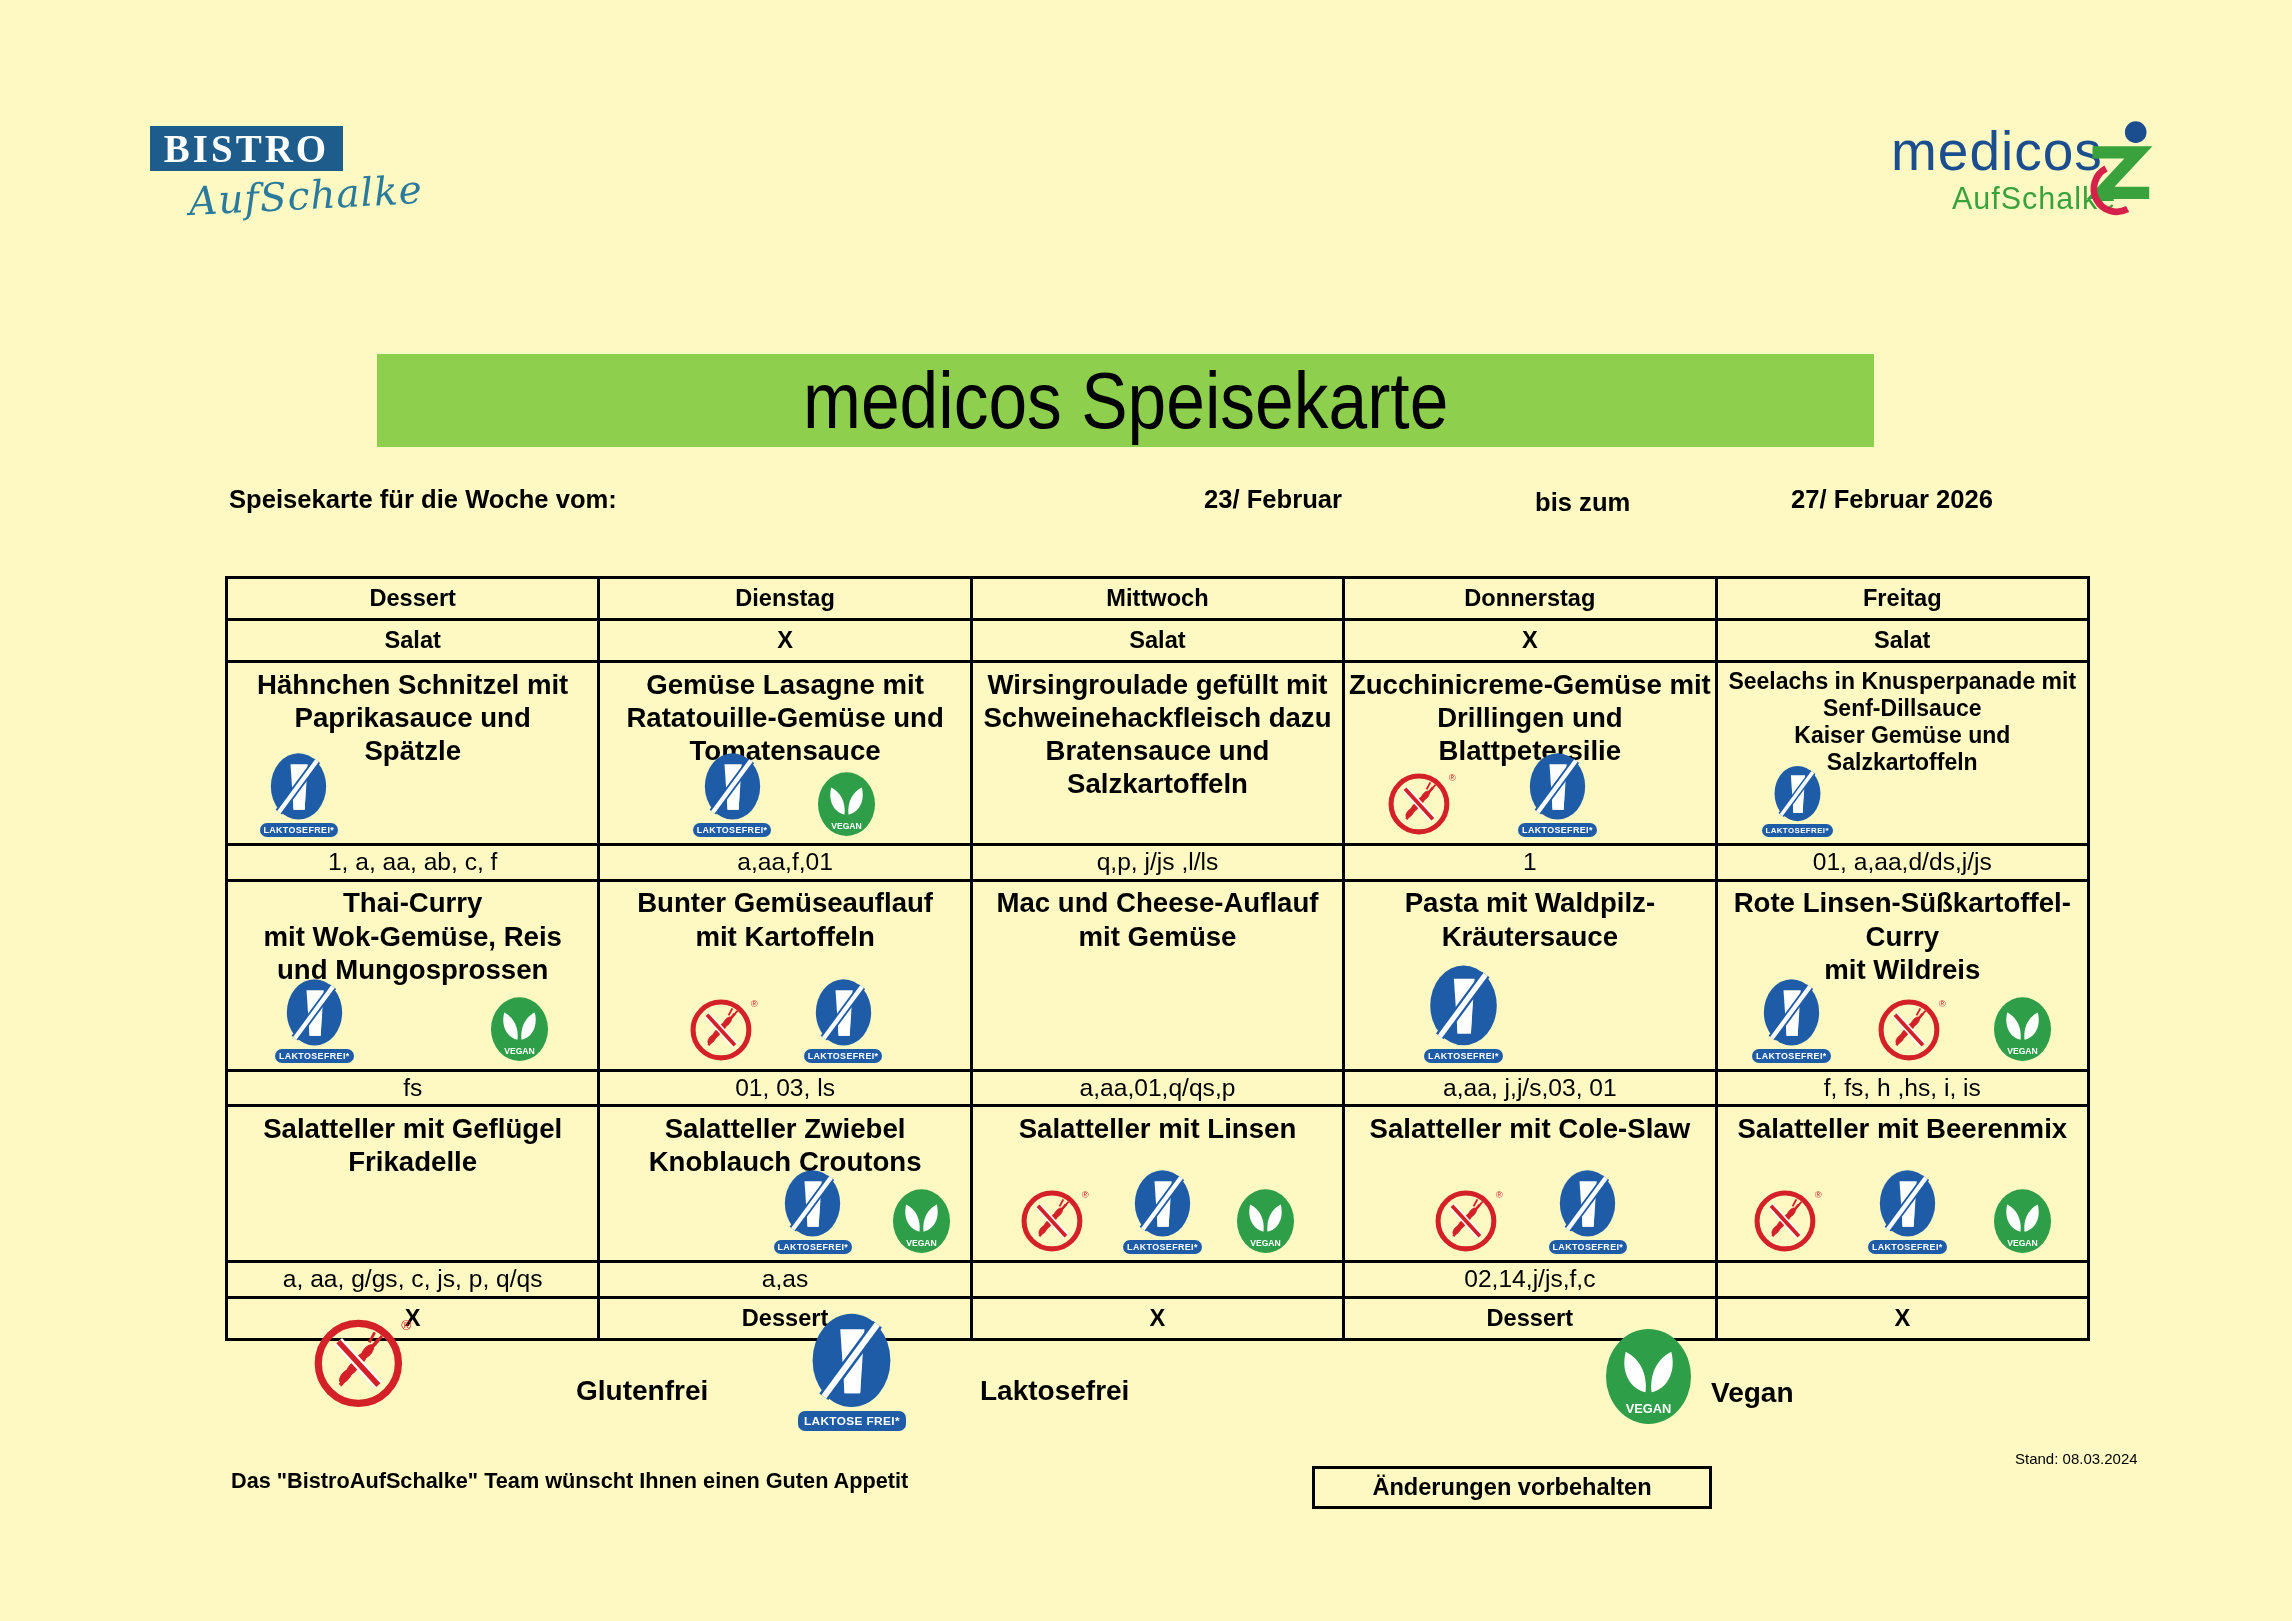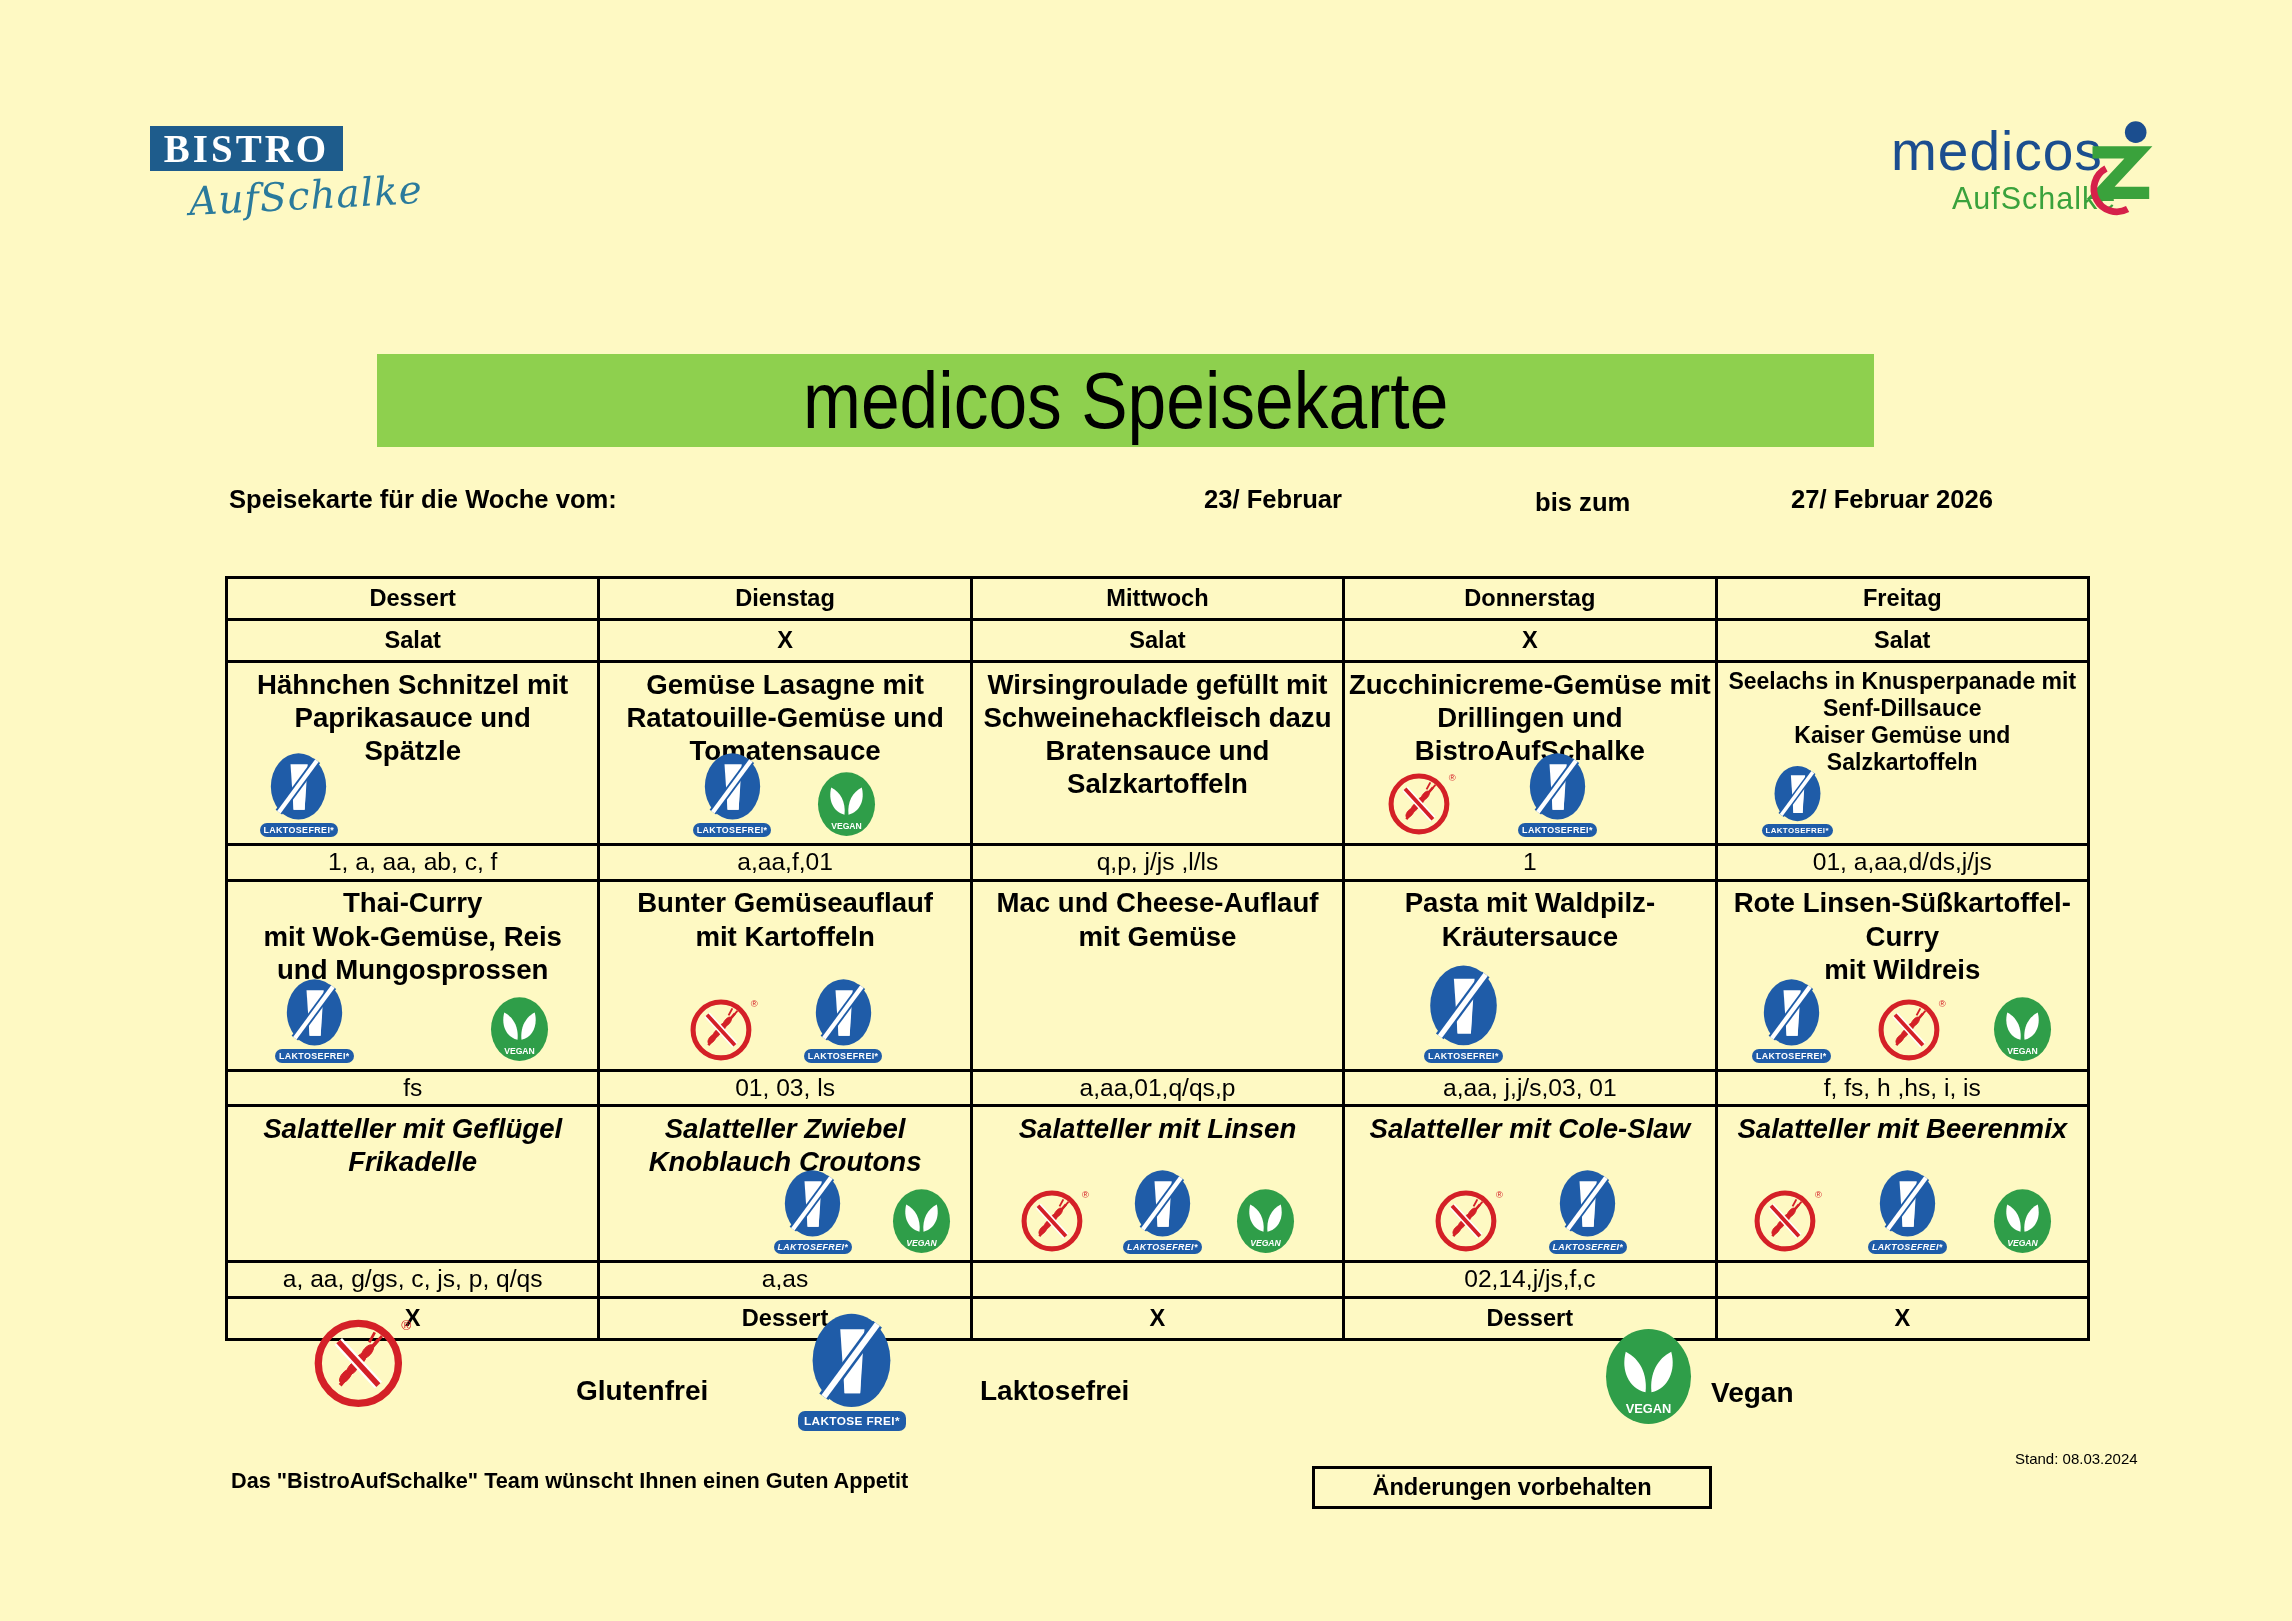--- a/index.html
+++ b/index.html
@@ -32,21 +32,21 @@
 
   
   #menu-table{position:absolute;left:225px;top:576px;width:1865px;border-collapse:collapse;
     table-layout:fixed;border:3.9px solid #000;}
   #menu-table td{border:3px solid #000;text-align:center;vertical-align:middle;padding:0;overflow:hidden;}
   tr.row-days td{height:39px;font-weight:bold;font-size:23.6px;border-bottom-width:4.9px;}
   tr.row-salat td{height:39px;font-weight:bold;font-size:23.6px;border-bottom-width:3.9px;}
   tr.row-dish td{vertical-align:top;border-bottom-width:2px;}
   tr.dish1 td{height:180px;}
   tr.dish2 td{height:187px;}
-  tr.dish3 td{height:153px;font-style:italic;}
+  tr.dish3 td{height:153px;}
   tr.row-allerg td{height:32.5px;font-size:24.6px;border-bottom-width:4.9px;}
   tr.row-bottom td{height:39px;font-weight:bold;font-size:23.6px;}
 
   .dish-cell{position:relative;height:100%;}
   .dish-text{font-weight:bold;font-size:27.6px;line-height:1.2;white-space:pre-line;padding-top:4.9px;}
   .icons{position:absolute;left:0;right:0;bottom:5.9px;display:flex;align-items:flex-end;
     justify-content:center;gap:45px;}
   .cell-r2c0 .icons{justify-content:flex-start;padding-left:31.5px;}
   .cell-r2c3 .icons{justify-content:flex-start;padding-left:41px;gap:61px;}
   .cell-r2c4 .icons{justify-content:flex-start;padding-left:44px;}
@@ -178,21 +178,21 @@
               <div class="dish-text">Wirsingroulade gefüllt mit
 Schweinehackfleisch dazu
 Bratensauce und
 Salzkartoffeln</div>
               <div class="icons"></div>
             </div>
           </td>
           <td>
             <div class="dish-cell cell-r2c3">
               <div class="dish-text">Zucchinicreme-Gemüse mit
-Drillingen und BistroAufSchalke</div>
+Drillingen und Blattpetersilie</div>
               <div class="icons">
                 <span class="icon icon-glutenfrei ic-s">
                   <svg viewBox="0 0 112 104" width="71">
       <circle cx="52" cy="52" r="44" fill="none" stroke="#d42027" stroke-width="8"></circle>
       <g fill="#d42027" stroke="#d42027">
         <line x1="32" y1="76" x2="74" y2="26" stroke-width="4"></line>
         <ellipse cx="38" cy="66" rx="9" ry="4.5" transform="rotate(-50 38 66)"></ellipse>
         <ellipse cx="46" cy="57" rx="9" ry="4.5" transform="rotate(-50 46 57)"></ellipse>
         <ellipse cx="54" cy="48" rx="9" ry="4.5" transform="rotate(-50 54 48)"></ellipse>
         <ellipse cx="62" cy="39" rx="9" ry="4.5" transform="rotate(-50 62 39)"></ellipse>

